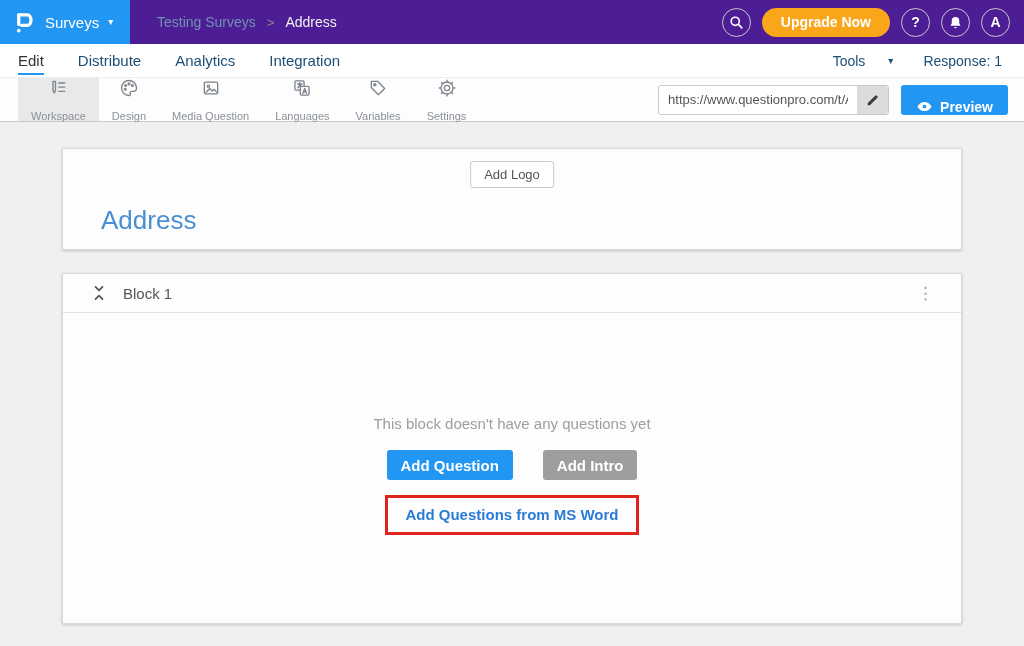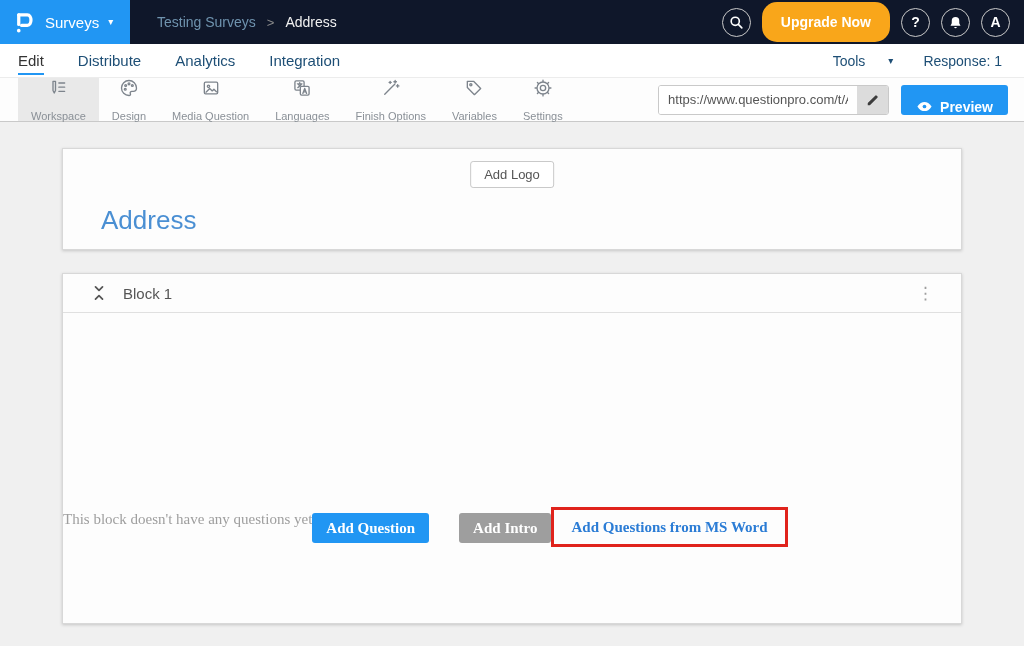--- a/index.html
+++ b/index.html
@@ -1,31 +1,31 @@
 <!DOCTYPE html>
 <html><head>
 <meta charset="utf-8">
 <style>
   * { margin:0; padding:0; box-sizing:border-box; }
   html,body { width:1024px; height:646px; overflow:hidden; }
   body { font-family:"Liberation Sans", sans-serif; background:#f0f0f0; }
 
   
-  .topbar { height:44px; background:#0f172a; display:flex; }
+  .topbar { height:44px; background:#4c1d95; display:flex; }
   .logo-area { width:130px; height:44px; background:#2196f3; display:flex; align-items:center; padding-left:13px; gap:9px; color:#fff; cursor:pointer; }
   .logo-area .product { font-size:15px; }
   .caret { font-size:10px; color:#fff; line-height:1; }
   .breadcrumb { margin-left:27px; display:flex; align-items:center; gap:11px; font-size:14px; }
   .bc-parent { color:#6f93ae; cursor:pointer; }
   .bc-sep { color:#8d8d8d; font-size:13px; }
   .bc-current { color:#f1f1f1; }
   .topbar-right { margin-left:auto; display:flex; align-items:center; gap:11px; padding-right:14px; }
   .circle-btn { width:29px; height:29px; border:1.5px solid #c9c9c9; border-radius:50%; color:#fff;
                 display:flex; align-items:center; justify-content:center; font-size:14px; font-weight:bold; cursor:pointer; background:transparent; }
-  .upgrade-btn { height:40px; border:none; border-radius:15px; background:#f9a61a; color:#fff; font-weight:bold;
+  .upgrade-btn { height:29px; border:none; border-radius:15px; background:#f9a61a; color:#fff; font-weight:bold;
                  font-size:14px; padding:0 19px; cursor:pointer; font-family:inherit; }
 
   
   .subnav { height:34px; background:#fff; display:flex; align-items:center; padding:0 18px; border-bottom:1px solid #ececec; }
   .nav-tabs { display:flex; gap:34px; }
   .nav-tab { font-size:15px; color:#1d4e75; cursor:pointer; padding:6px 0 4px; }
   .nav-tab.active { color:#333; border-bottom:2px solid #2196f3; }
   .subnav-right { margin-left:auto; display:flex; align-items:center; gap:30px; padding-right:4px; }
   .tools { font-size:14px; color:#1d4e75; cursor:pointer; display:flex; align-items:center; gap:23px; }
   .tools .caret { color:#1d4e75; }
@@ -54,21 +54,21 @@
                   cursor:pointer; font-family:inherit; }
   .survey-title { position:absolute; left:38px; bottom:13px; font-size:26px; font-weight:400; color:#4a8fd3; }
 
   .block-card { margin-top:23px; }
   .block-header { height:39px; display:flex; align-items:center; padding:0 19px; border-bottom:1px solid #e0e0e0; gap:15px; }
   .collapse-btn { background:none; border:none; cursor:pointer; display:flex; margin-left:8px; padding:2px; }
   .collapse-btn svg { stroke:#555; fill:none; stroke-width:2; stroke-linecap:round; stroke-linejoin:round; }
   .block-title { font-size:15px; color:#555; }
   .kebab { margin-left:auto; background:none; border:none; cursor:pointer; color:#9e9e9e; font-size:17px;
            letter-spacing:0; line-height:1; padding:2px 8px; }
-  .block-body { height:310px; display:flex; flex-direction:row; align-items:center; padding-top:102px;font-family:Liberation Serif, serif; }
+  .block-body { height:310px; display:flex; flex-direction:column; align-items:center; padding-top:102px; }
   .empty-msg { color:#9e9e9e; font-size:15px; }
   .btn-row { margin-top:18px; display:flex; gap:30px;justify-content:flex-end; }
   .action-btn { height:30px; border:none; border-radius:3px; color:#fff; font-weight:bold; font-size:15px;
                 padding:0 14px; cursor:pointer; font-family:inherit; }
   .action-btn.blue { background:#2196f3; }
   .action-btn.gray { background:#9e9e9e; }
   .msword-box { margin-top:15px; border:3px solid #e0231c; padding:8px 17px; }
   .msword-link { color:#2b7cd5; font-size:15px; font-weight:bold; text-decoration:none; cursor:pointer; }
 </style>
 </head>
@@ -165,29 +165,20 @@
   <div class="tool-item">
     <span style="display:flex;">
       <svg width="20" height="20" viewBox="0 0 24 24">
           <rect x="3.5" y="3.5" width="11" height="11" rx="1.5"></rect>
           <path d="M6.5 7 H12 M9.25 5.5 V7 M7 11.5 C8.5 10.5 10.5 9 11.5 7 M11.5 11.5 C10 10.5 8.5 9 7.5 7"></path>
           <rect x="10" y="10" width="10.5" height="10.5" rx="1.5" fill="#fdfdfd"></rect>
           <path d="M13 18.5 L15.25 12.5 L17.5 18.5 M13.8 16.7 H16.7"></path>
         </svg>
     </span>
     <span>Languages</span>
-  </div>
-  <div class="tool-item">
-    <span style="display:flex;">
-      <svg width="20" height="20" viewBox="0 0 24 24">
-          <path d="M4.5 19.5 L14 10 M16.5 7.5 L14 10"></path>
-          <path d="M17 3 V6 M15.5 4.5 H18.5 M20 8 V11 M18.5 9.5 H21.5 M11 4 V6.5 M9.75 5.25 H12.25"></path>
-        </svg>
-    </span>
-    <span>Finish Options</span>
   </div>
   <div class="tool-item">
     <span style="display:flex;">
       <svg width="20" height="20" viewBox="0 0 24 24">
           <path d="M4 4 H11.5 L20 12.5 L12.5 20 L4 11.5 Z"></path>
           <circle cx="8.2" cy="8.2" r="1.3"></circle>
         </svg>
     </span>
     <span>Variables</span>
   </div>

